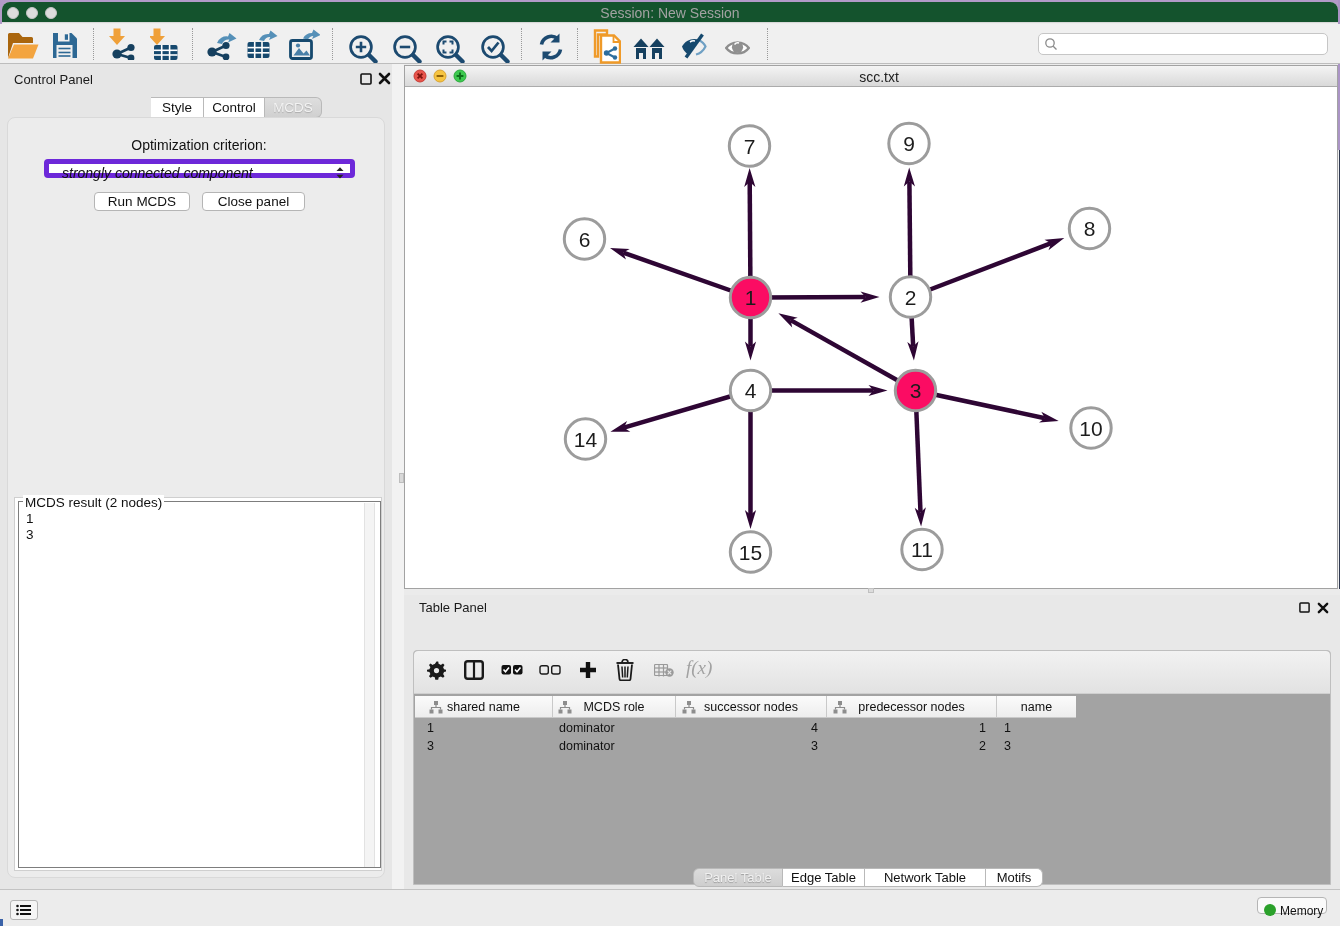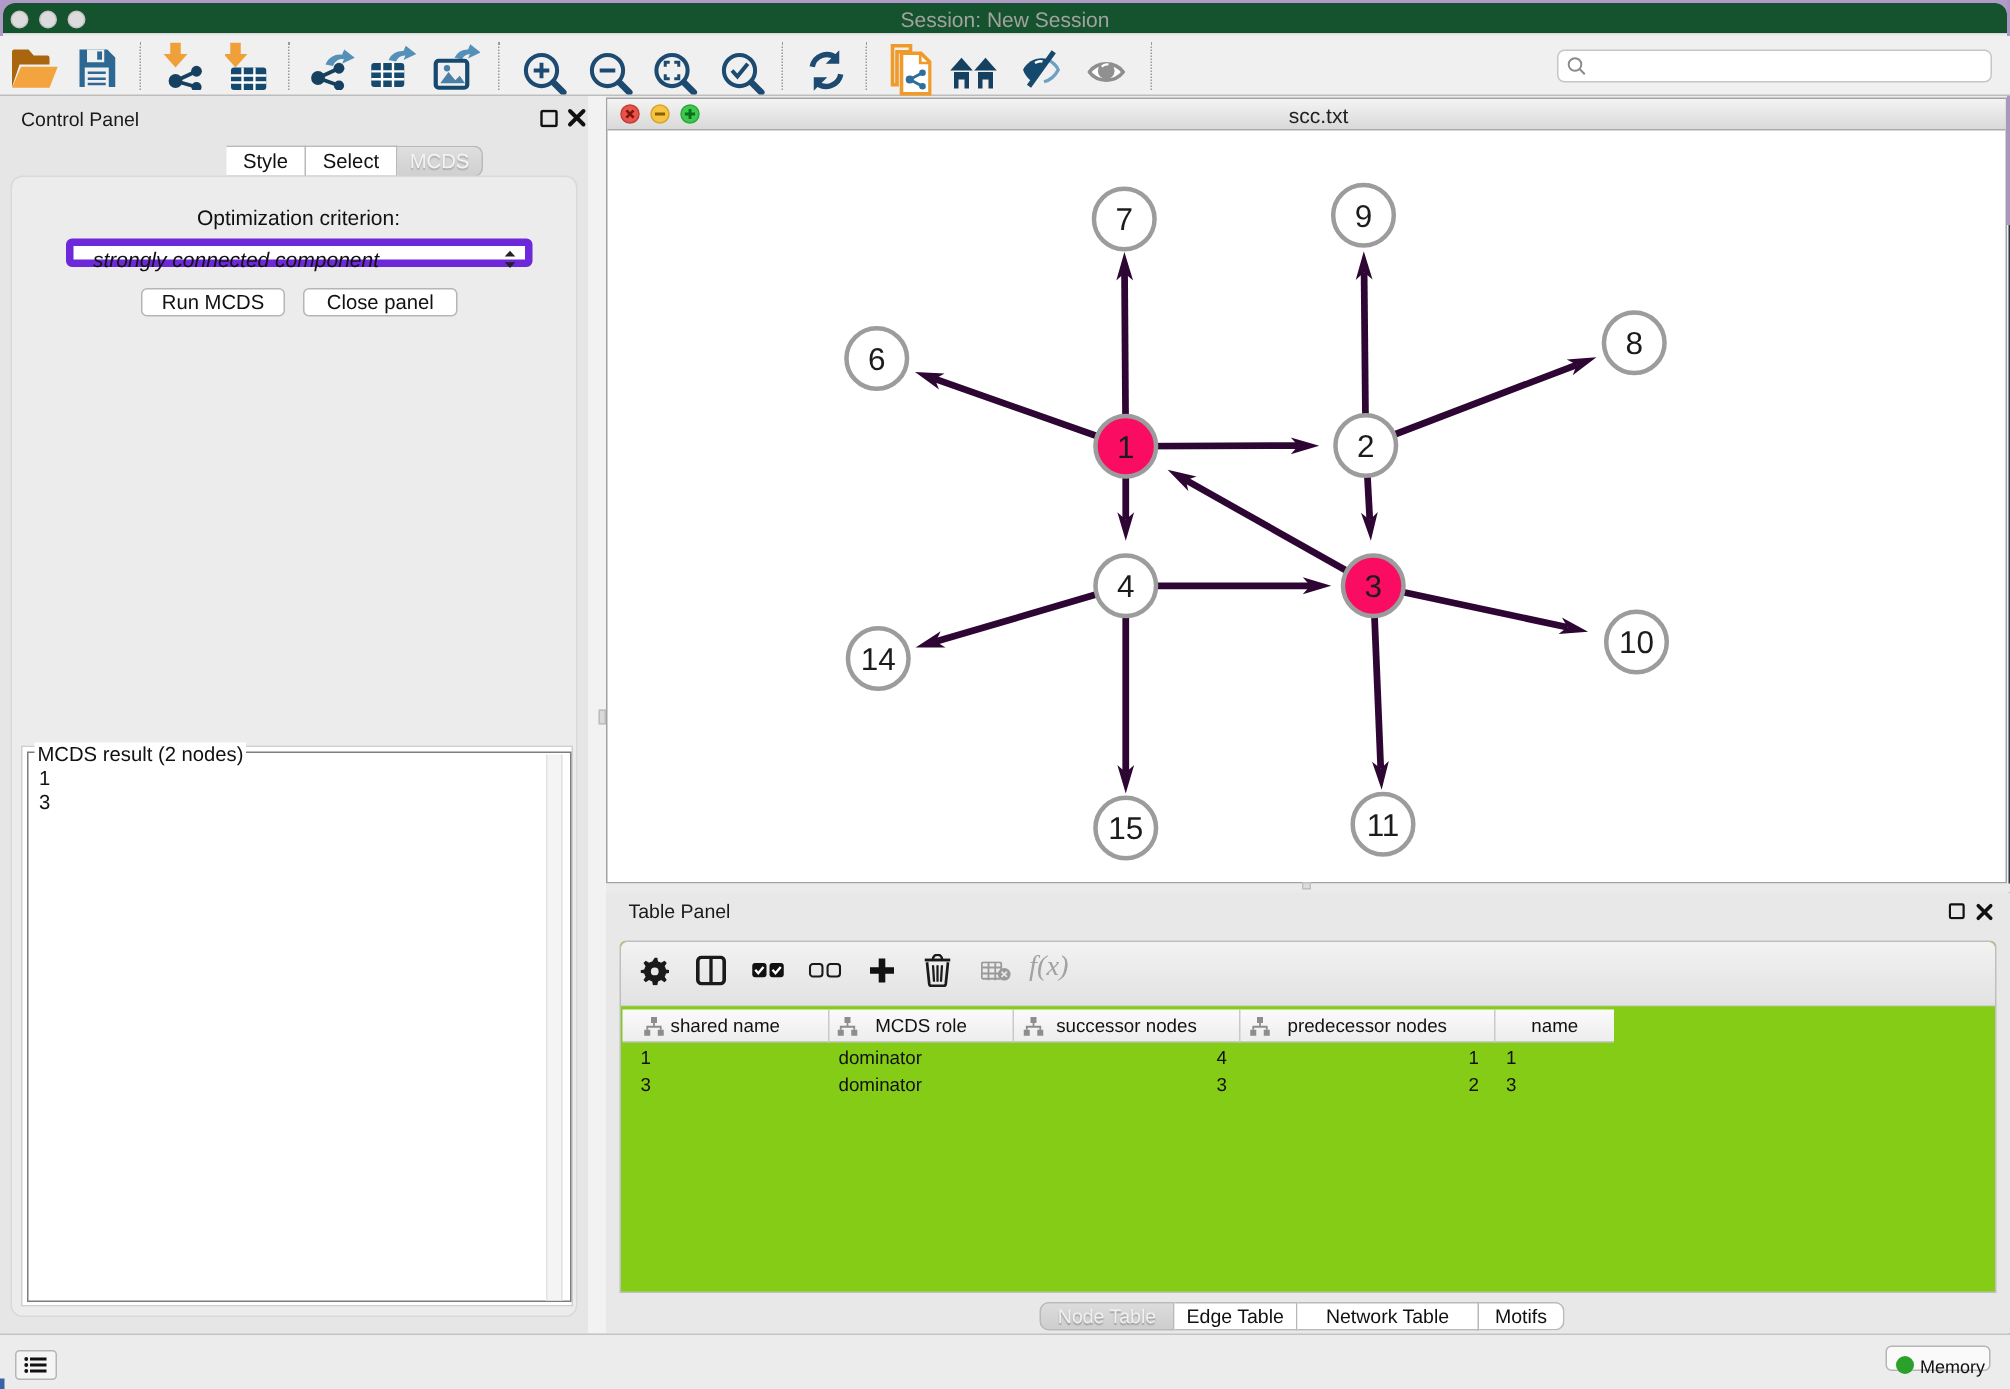--- a/index.html
+++ b/index.html
@@ -169,21 +169,21 @@
       <rect x="1" y="1" width="10" height="10" fill="none" stroke="#111" stroke-width="1.6" rx="1"></rect>
     </svg>
   <svg class="abs" style="left:378px;top:8px;" width="13" height="13" viewBox="0 0 13 13">
       <path d="M2 2 L11 11 M11 2 L2 11" stroke="#111" stroke-width="2.6" stroke-linecap="round"></path>
     </svg>
 </div>
 
 <div class="abs" style="left:79px;top:97px;width:243px;height:21px;">
   <div class="abs" style="left:0;top:0;width:72px;height:21px;background:#fff;border:1px solid #b9b9b9;border-radius:6px 0 0 6px;font-size:13.5px;color:#111;text-align:center;line-height:19px;margin-top:28px;">Network</div>
   <div class="abs" style="left:72px;top:0;width:53px;height:21px;background:#fff;border:1px solid #b9b9b9;border-left:none;font-size:13.5px;color:#111;text-align:center;line-height:19px;">Style</div>
-  <div class="abs" style="left:125px;top:0;width:61px;height:21px;background:#fff;border:1px solid #b9b9b9;border-left:none;font-size:13.5px;color:#111;text-align:center;line-height:19px;">Select</div>
+  <div class="abs" style="left:125px;top:0;width:61px;height:21px;background:#fff;border:1px solid #b9b9b9;border-left:none;font-size:13.5px;color:#111;text-align:center;line-height:19px;">Control</div>
   <div class="abs" style="left:186px;top:0;width:57px;height:21px;background:linear-gradient(#dedede,#d0d0d0);border:1px solid #b9b9b9;border-left:none;border-radius:0 6px 6px 0;font-size:13.5px;color:#f3f3f3;text-align:center;line-height:19px;text-shadow:0 1px 1px #aaa;">MCDS</div>
 </div>
 
 <div class="abs" style="left:7px;top:117px;width:378px;height:761px;background:#ececec;border:1px solid #d9d9d9;border-radius:8px;"></div>
 
 <div class="abs" style="left:10px;top:137px;width:378px;text-align:center;font-size:14px;color:#111;">Optimization criterion:</div>
 
 <div class="abs" style="left:44px;top:159px;width:311px;height:19px;background:#fff;border:5px solid #6d28d9;border-radius:4px;font-style:italic;">
   <div class="abs" style="left:13px;top:1px;font-size:14px;color:#111;">strongly connected component</div>
   <svg class="abs" style="right:5px;top:2px;" width="10" height="14" viewBox="0 0 10 14">
@@ -285,21 +285,21 @@
 <div class="abs" style="left:404px;top:595px;width:936px;height:294px;background:#e8e8e8;">
   <div class="abs" style="left:15px;top:5px;font-size:13px;color:#1a1a1a;">Table Panel</div>
 </div>
 <svg class="abs" style="left:1299px;top:602px;" width="11" height="11" viewBox="0 0 12 12">
     <rect x="1" y="1" width="10" height="10" fill="none" stroke="#111" stroke-width="1.6" rx="1"></rect>
   </svg>
 <svg class="abs" style="left:1317px;top:602px;" width="12" height="12" viewBox="0 0 13 13">
     <path d="M2 2 L11 11 M11 2 L2 11" stroke="#111" stroke-width="2.6" stroke-linecap="round"></path>
   </svg>
 
-<div class="abs" style="left:413px;top:627px;width:918px;height:235px;background:#84cc16;border:1px solid #bfbfbf;border-radius:4px 4px 0 0;">
+<div class="abs" style="left:413px;top:650px;width:918px;height:235px;background:#a3a3a3;border:1px solid #bfbfbf;border-radius:4px 4px 0 0;">
   <div class="abs" style="left:0;top:0;width:916px;height:43px;background:linear-gradient(#f2f2f2,#e2e2e2);border-bottom:1px solid #cfcfcf;border-radius:4px 4px 0 0;" id="tabletoolbar">
 
     <svg class="abs" style="left:13px;top:10px;" width="19" height="19" viewBox="0 0 19 19">
         <path fill="#1a1a1a" d="M9.5 0.5 L11.2 0.5 L11.7 3 a7 7 0 0 1 2.1 0.9 l2.2-1.4 L17.5 4 l-1.4 2.2 a7 7 0 0 1 0.9 2.1 l2.5 0.5 v1.7 l-2.5 0.5 a7 7 0 0 1 -0.9 2.1 l1.4 2.2 -1.5 1.5 -2.2-1.4 a7 7 0 0 1 -2.1 0.9 l-0.5 2.5 H9.5 8.3 l-0.5-2.5 a7 7 0 0 1 -2.1-0.9 l-2.2 1.4 -1.5-1.5 1.4-2.2 a7 7 0 0 1 -0.9-2.1 L0 10.5 V8.8 l2.5-0.5 a7 7 0 0 1 0.9-2.1 L2 4 3.5 2.5 l2.2 1.4 a7 7 0 0 1 2.1-0.9 Z"></path>
         <circle cx="9.5" cy="9.6" r="2.6" fill="#e8e8e8"></circle>
       </svg>
 
     <svg class="abs" style="left:50px;top:9px;" width="20" height="20" viewBox="0 0 20 20">
         <rect x="1.2" y="1.2" width="17.6" height="17.6" rx="2.5" fill="none" stroke="#1a1a1a" stroke-width="2.4"></rect>
         <line x1="10" y1="2" x2="10" y2="18" stroke="#1a1a1a" stroke-width="2.2"></line>
@@ -381,21 +381,21 @@
   <div class="abs" style="left:412px;top:70px;width:160px;text-align:right;font-size:12.5px;color:#111;">1</div>
   <div class="abs" style="left:590px;top:70px;font-size:12.5px;color:#111;">1</div>
   <div class="abs" style="left:13px;top:88px;font-size:12.5px;color:#111;">3</div>
   <div class="abs" style="left:145px;top:88px;font-size:12.5px;color:#111;">dominator</div>
   <div class="abs" style="left:262px;top:88px;width:142px;text-align:right;font-size:12.5px;color:#111;">3</div>
   <div class="abs" style="left:412px;top:88px;width:160px;text-align:right;font-size:12.5px;color:#111;">2</div>
   <div class="abs" style="left:590px;top:88px;font-size:12.5px;color:#111;">3</div>
 </div>
 
 <div class="abs" style="left:693px;top:868px;height:19px;">
-  <div class="abs" style="left:0;top:0;width:90px;height:19px;background:linear-gradient(#dcdcdc,#cecece);border:1px solid #b9b9b9;border-radius:6px 0 0 6px;font-size:13px;color:#f0f0f0;text-align:center;line-height:18px;text-shadow:0 1px 1px #999;">Node Table</div>
+  <div class="abs" style="left:0;top:0;width:90px;height:19px;background:linear-gradient(#dcdcdc,#cecece);border:1px solid #b9b9b9;border-radius:6px 0 0 6px;font-size:13px;color:#f0f0f0;text-align:center;line-height:18px;text-shadow:0 1px 1px #999;">Panel Table</div>
   <div class="abs" style="left:90px;top:0;width:82px;height:19px;background:#fff;border:1px solid #b9b9b9;border-left:none;font-size:13px;color:#111;text-align:center;line-height:18px;">Edge Table</div>
   <div class="abs" style="left:172px;top:0;width:121px;height:19px;background:#fff;border:1px solid #b9b9b9;border-left:none;font-size:13px;color:#111;text-align:center;line-height:18px;">Network Table</div>
   <div class="abs" style="left:293px;top:0;width:57px;height:19px;background:#fff;border:1px solid #b9b9b9;border-left:none;border-radius:0 6px 6px 0;font-size:13px;color:#111;text-align:center;line-height:18px;">Motifs</div>
 </div>
 
 <div class="abs" style="left:0;top:889px;width:1340px;height:37px;background:#ececec;border-top:1px solid #c3c3c3;">
   <div class="abs" style="left:10px;top:10px;width:28px;height:20px;background:#f5f5f5;border:1px solid #b5b5b5;border-radius:3px;">
     <svg width="16" height="12" style="position:absolute;left:5px;top:3px;" viewBox="0 0 16 12">
         <circle cx="1.5" cy="2" r="1.3" fill="#111"></circle>
         <circle cx="1.5" cy="6" r="1.3" fill="#111"></circle>

